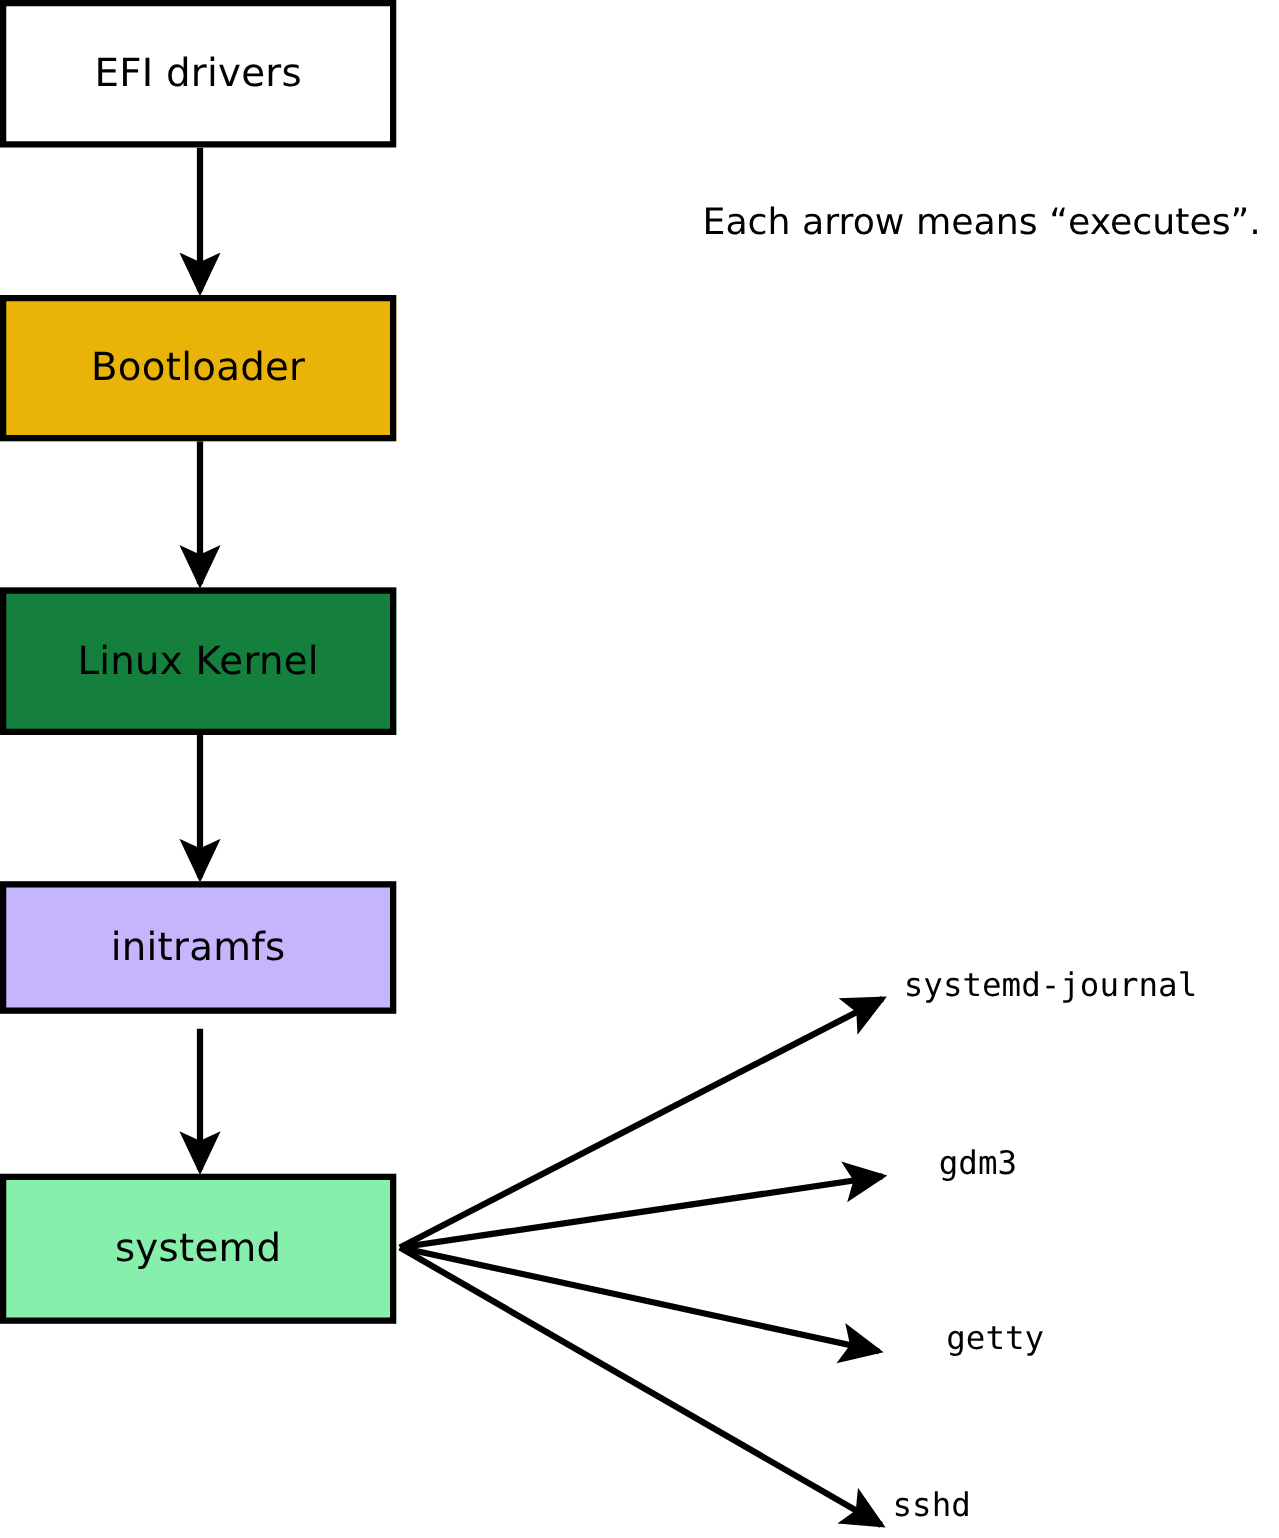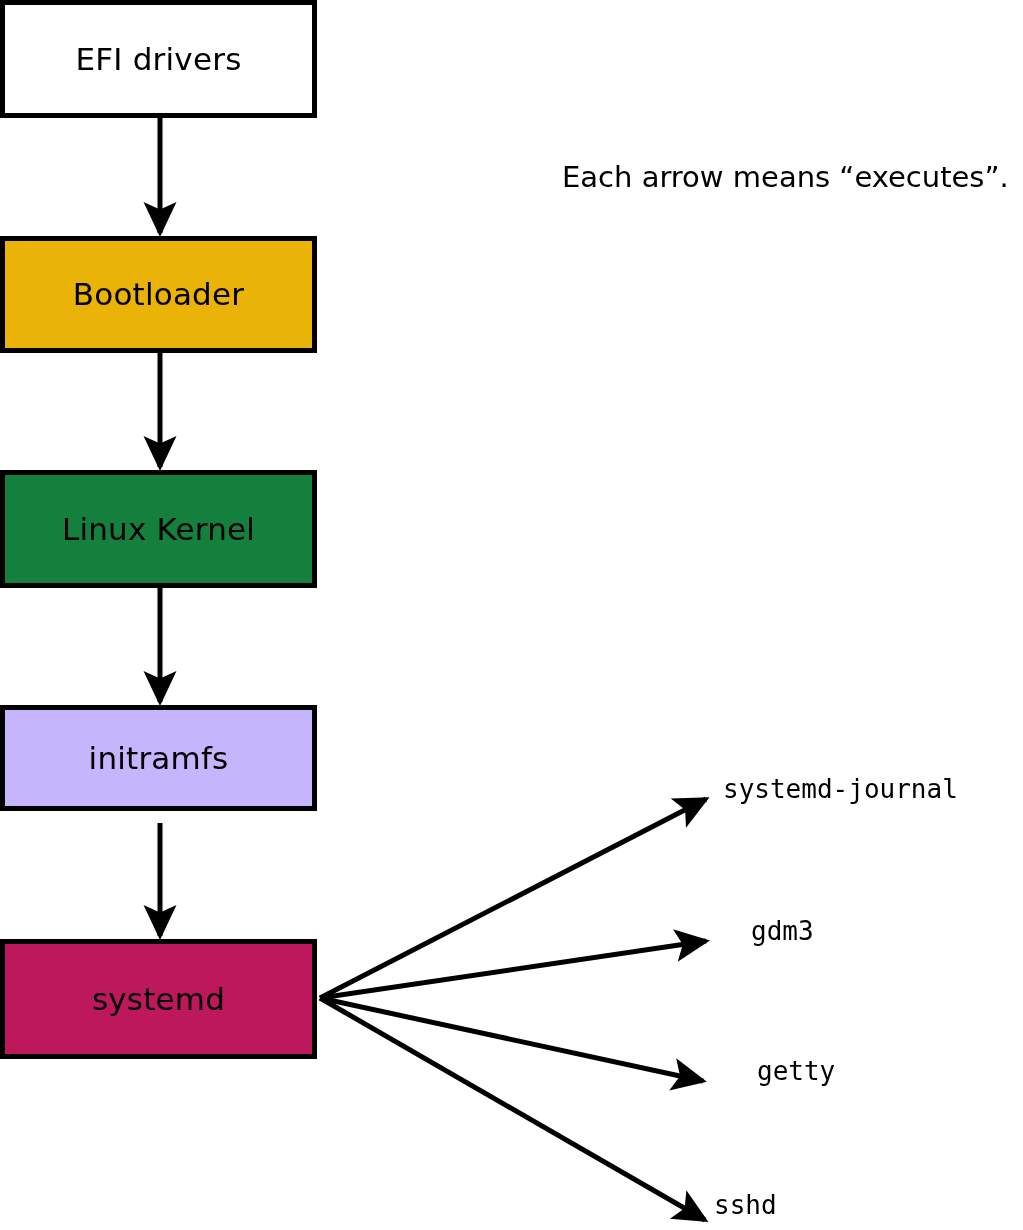--- a/index.html
+++ b/index.html
@@ -87,21 +87,21 @@
       </div>
       <div class="node-box" style="left: 0px; top: 236px; width: 317px; height: 117px; border-color: rgb(0, 0, 0); background: #eab308;">
         <span class="node-label" style="color: rgb(0, 0, 0);">Bootloader</span>
       </div>
       <div class="node-box" style="left: 0px; top: 470px; width: 317px; height: 118px; border-color: rgb(0, 0, 0); background: #15803d;">
         <span class="node-label" style="color: rgb(0, 0, 0);">Linux Kernel</span>
       </div>
       <div class="node-box" style="left: 0px; top: 705px; width: 317px; height: 106px; border-color: rgb(0, 0, 0); background: #c4b5fd;">
         <span class="node-label" style="color: rgb(0, 0, 0);">initramfs</span>
       </div>
-      <div class="node-box" style="left: 0px; top: 939px; width: 317px; height: 120px; border-color: rgb(0, 0, 0); background: #be185d;">
+      <div class="node-box" style="left: 0px; top: 939px; width: 317px; height: 120px; border-color: rgb(0, 0, 0); background: #86efac;">
         <span class="node-label" style="color: rgb(0, 0, 0);">systemd</span>
       </div>
     </div>
   <div id="leaves">
       <div class="leaf-label" style="left: 723px; top: 776px; color: rgb(0, 0, 0);">systemd-journal</div>
       <div class="leaf-label" style="left: 723px; top: 918px; color: rgb(0, 0, 0); margin-left: 28px;">gdm3</div>
       <div class="leaf-label" style="left: 757px; top: 1058px; color: rgb(0, 0, 0);">getty</div>
       <div class="leaf-label" style="left: 714px; top: 1192px; color: rgb(0, 0, 0);">sshd</div>
     </div>
 

